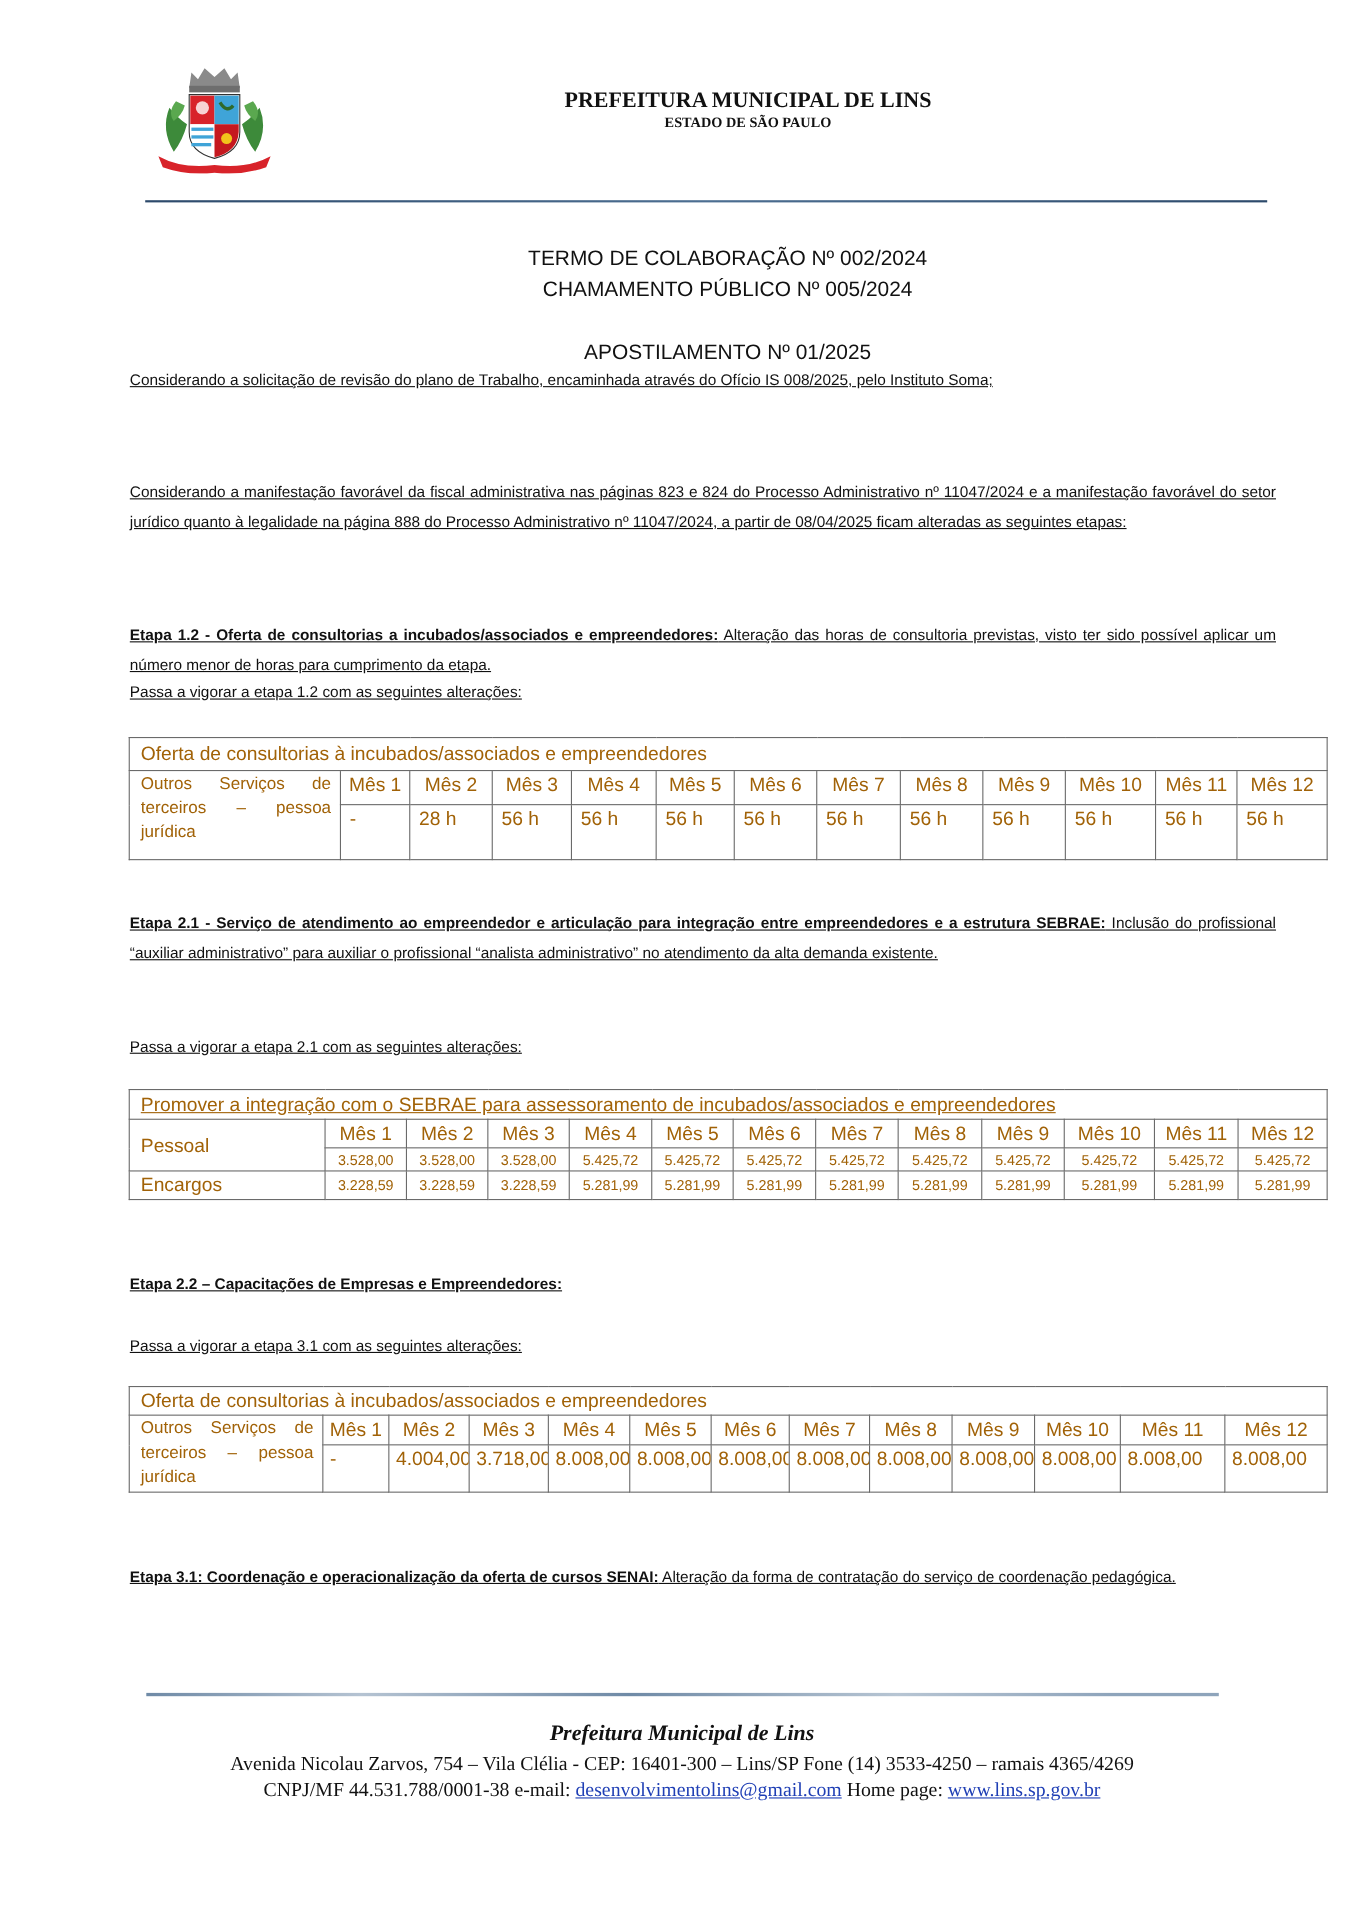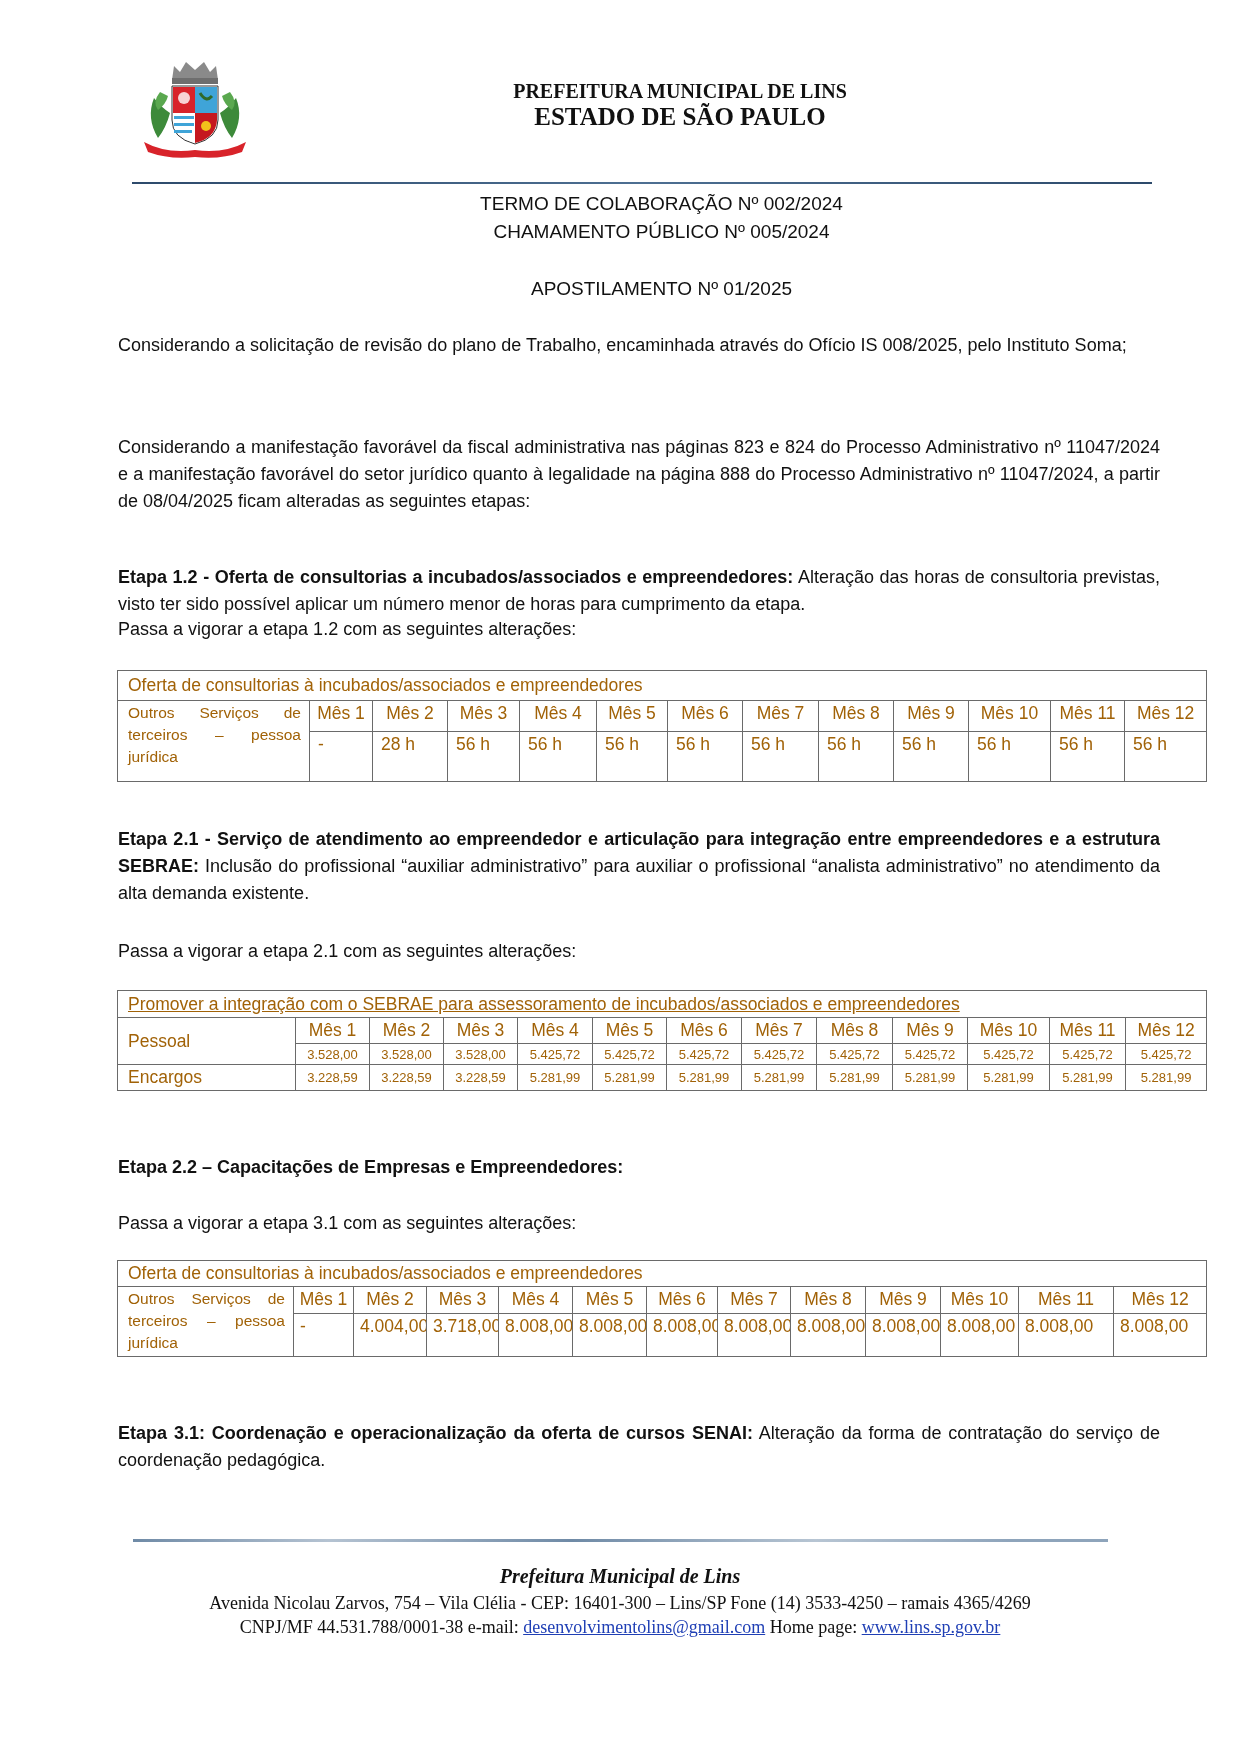--- a/index.html
+++ b/index.html
@@ -5,28 +5,28 @@
     html, body { margin: 0; padding: 0; background: #ffffff; }
     body { width: 1241px; height: 1755px; position: relative; overflow: hidden;
            font-family: "Liberation Sans", sans-serif; color: #111; }
     .abs { position: absolute; }
 
     
     .emblem { left: 136px; top: 58px; width: 118px; height: 100px; }
     .hdr-title { left: 420px; width: 520px; text-align: center;
                  font-family: "Liberation Serif", serif; font-weight: bold; color: #111; }
     .hdr-t1 { top: 80px; font-size: 20px; }
-    .hdr-t2 { top: 103px; font-size: 25px; }
+    .hdr-t2 { top: 103px; font-size: 13px; }
     .hdr-line { left: 132px; top: 182px; width: 1020px; height: 2px;
                 background: linear-gradient(90deg, #2d4a6b, #4d6f92 50%, #2d4a6b); }
 
     
-    .center-line { left: 117px; width: 1089px; text-align: center; font-size: 19px; }
-    .para { left: 118px; width: 1042px; font-size: 18px; line-height: 27px;
-            text-align: justify; }
+    .center-line { left: 117px; width: 1089px; text-align: center; font-size: 19px; margin-top: 32px; }
+    .para { left: 118px; width: 1042px; font-size: 14px; line-height: 27px;
+            text-align: justify; text-decoration: underline; }
     .para b { font-weight: bold; }
 
     
     table.grid { position: absolute; border-collapse: collapse; table-layout: fixed;
                  font-family: "Liberation Sans", sans-serif; color: #a16207; }
     table.grid td { border: 1.5px solid #6a6a6a; padding: 0 0 0 8px; vertical-align: top;
                     overflow: hidden; white-space: nowrap; }
     table.grid td.title { font-size: 17.5px; padding-left: 10px; vertical-align: middle; }
     td.lab { font-size: 15.5px; line-height: 22px; white-space: normal !important;
              text-align: justify; text-align-last: left; padding: 1px 8px 0 10px !important; }

